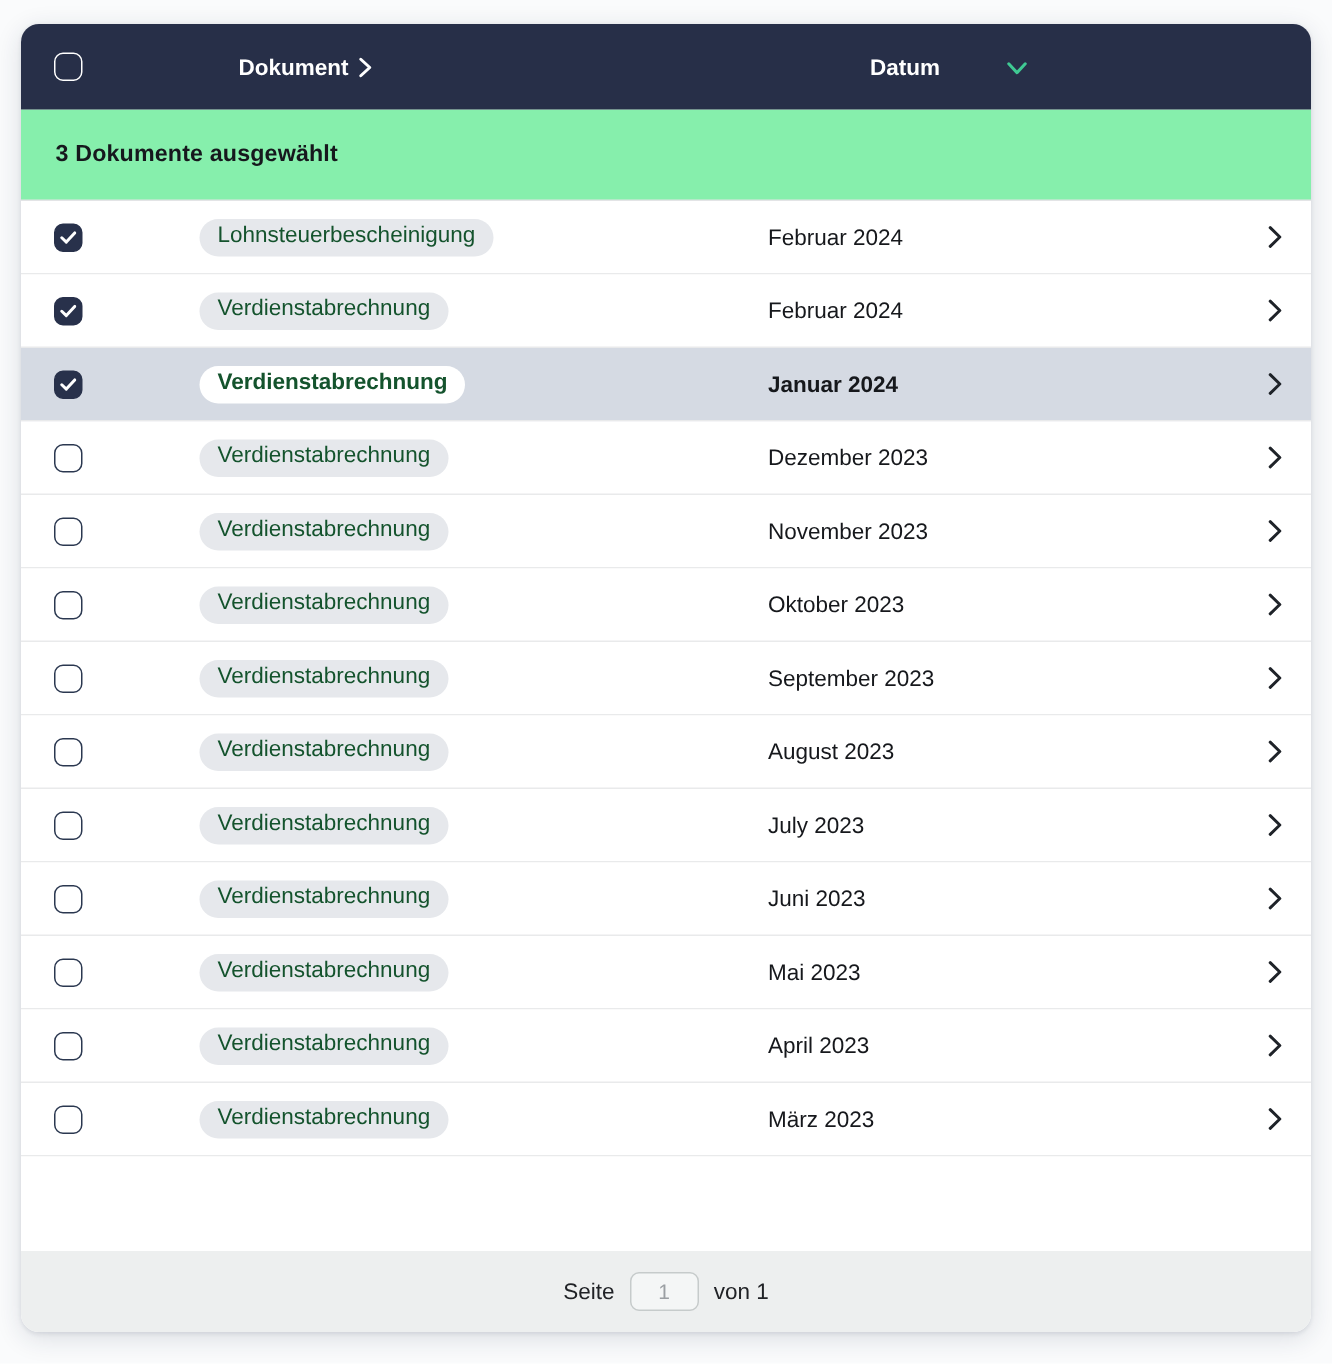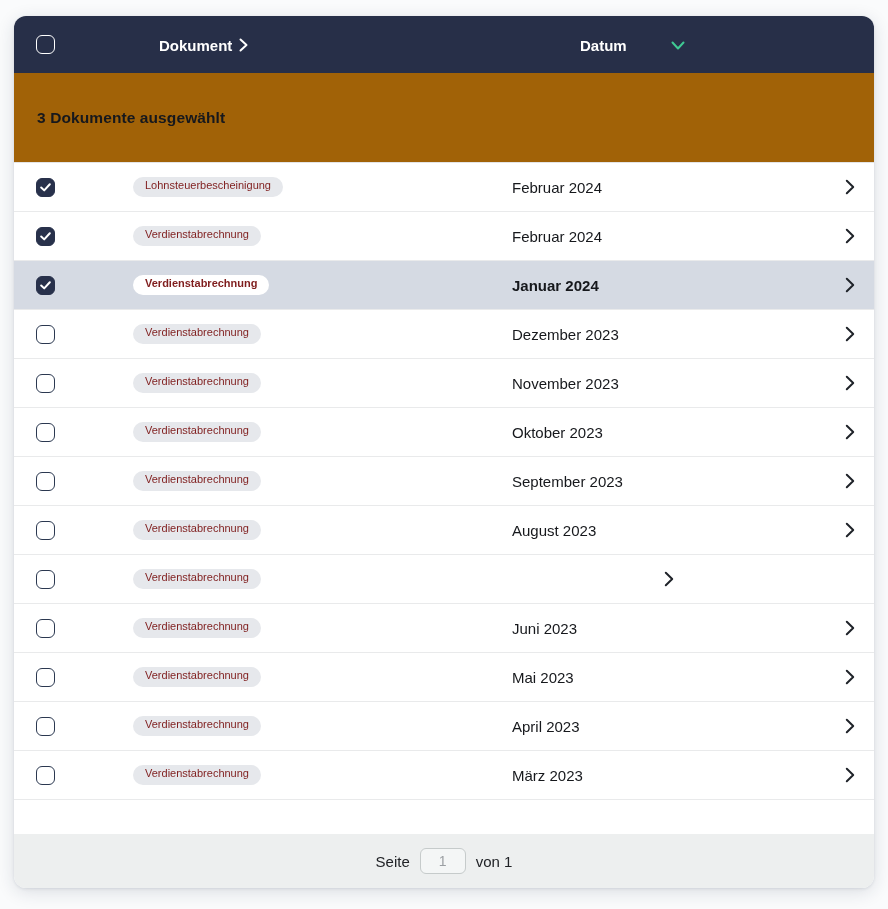--- a/index.html
+++ b/index.html
@@ -47,22 +47,22 @@
     display: flex; align-items: center; justify-content: center;
     cursor: pointer;
     flex: 0 0 auto;
   }
   .table-header .cb { border-color: #ffffff; background: transparent; }
   .cb svg { display: none; }
   .cb.checked { background: #28314b; border-color: #28314b; }
   .cb.checked svg { display: block; }
   
   .selection-bar {
-    height: 90px;
-    background: #a16207;
+    height: 61px;
+    background: #86efac;
     border-bottom: 1px solid #e3e4e6;
     display: flex; align-items: center; justify-content: space-between;
     padding: 0 19px 0 23px;
     flex: 0 0 auto;
   }
   .selection-text { font-size: 15.5px; font-weight: 700; color: #16181d; letter-spacing: .1px; }
   .download-btn {
     width: 162px; height: 42px;
     background: #5cd69c;
     border: none; border-radius: 8px;
@@ -79,22 +79,22 @@
     height: 49px;
     border-bottom: 1px solid #e9eaeb;
     background: #ffffff;
     cursor: pointer;
   }
   .row .cell-cb { padding-left: 22px; }
   .badge {
     display: inline-block;
     max-width: 100%;
     background: #e6e8ec;
-    color: #7f1d1d;
-    font-size: 11px;
+    color: #14532d;
+    font-size: 15px;
     padding: 2px 12px 6px;
     border-radius: 13px;
     white-space: nowrap;
     justify-self: start;
   }
   .cell-date { font-size: 15px; color: #16181c; }
   .cell-chevron { display: flex; justify-content: center; align-items: center; }
   .row.selected { background: #d5dae3; }
   .row.selected .badge { background: #ffffff; font-weight: 700; }
   .row.selected .cell-date { font-weight: 700; }
@@ -263,20 +263,21 @@
           </svg>
       </span>
     </div>
       <div class="row">
       <span class="cell-cb">
         <span class="cb">
           
         </span>
       </span>
       <span class="badge">Verdienstabrechnung</span>
+      <span class="cell-date">July 2023</span>
       <span class="cell-chevron">
         <svg width="10" height="16" viewBox="0 0 10 16">
             <polyline points="1.8,1.8 8.2,8 1.8,14.2" fill="none" stroke="#1f2329" stroke-width="2" stroke-linecap="round" stroke-linejoin="round"></polyline>
           </svg>
       </span>
     </div>
       <div class="row">
       <span class="cell-cb">
         <span class="cb">
           

